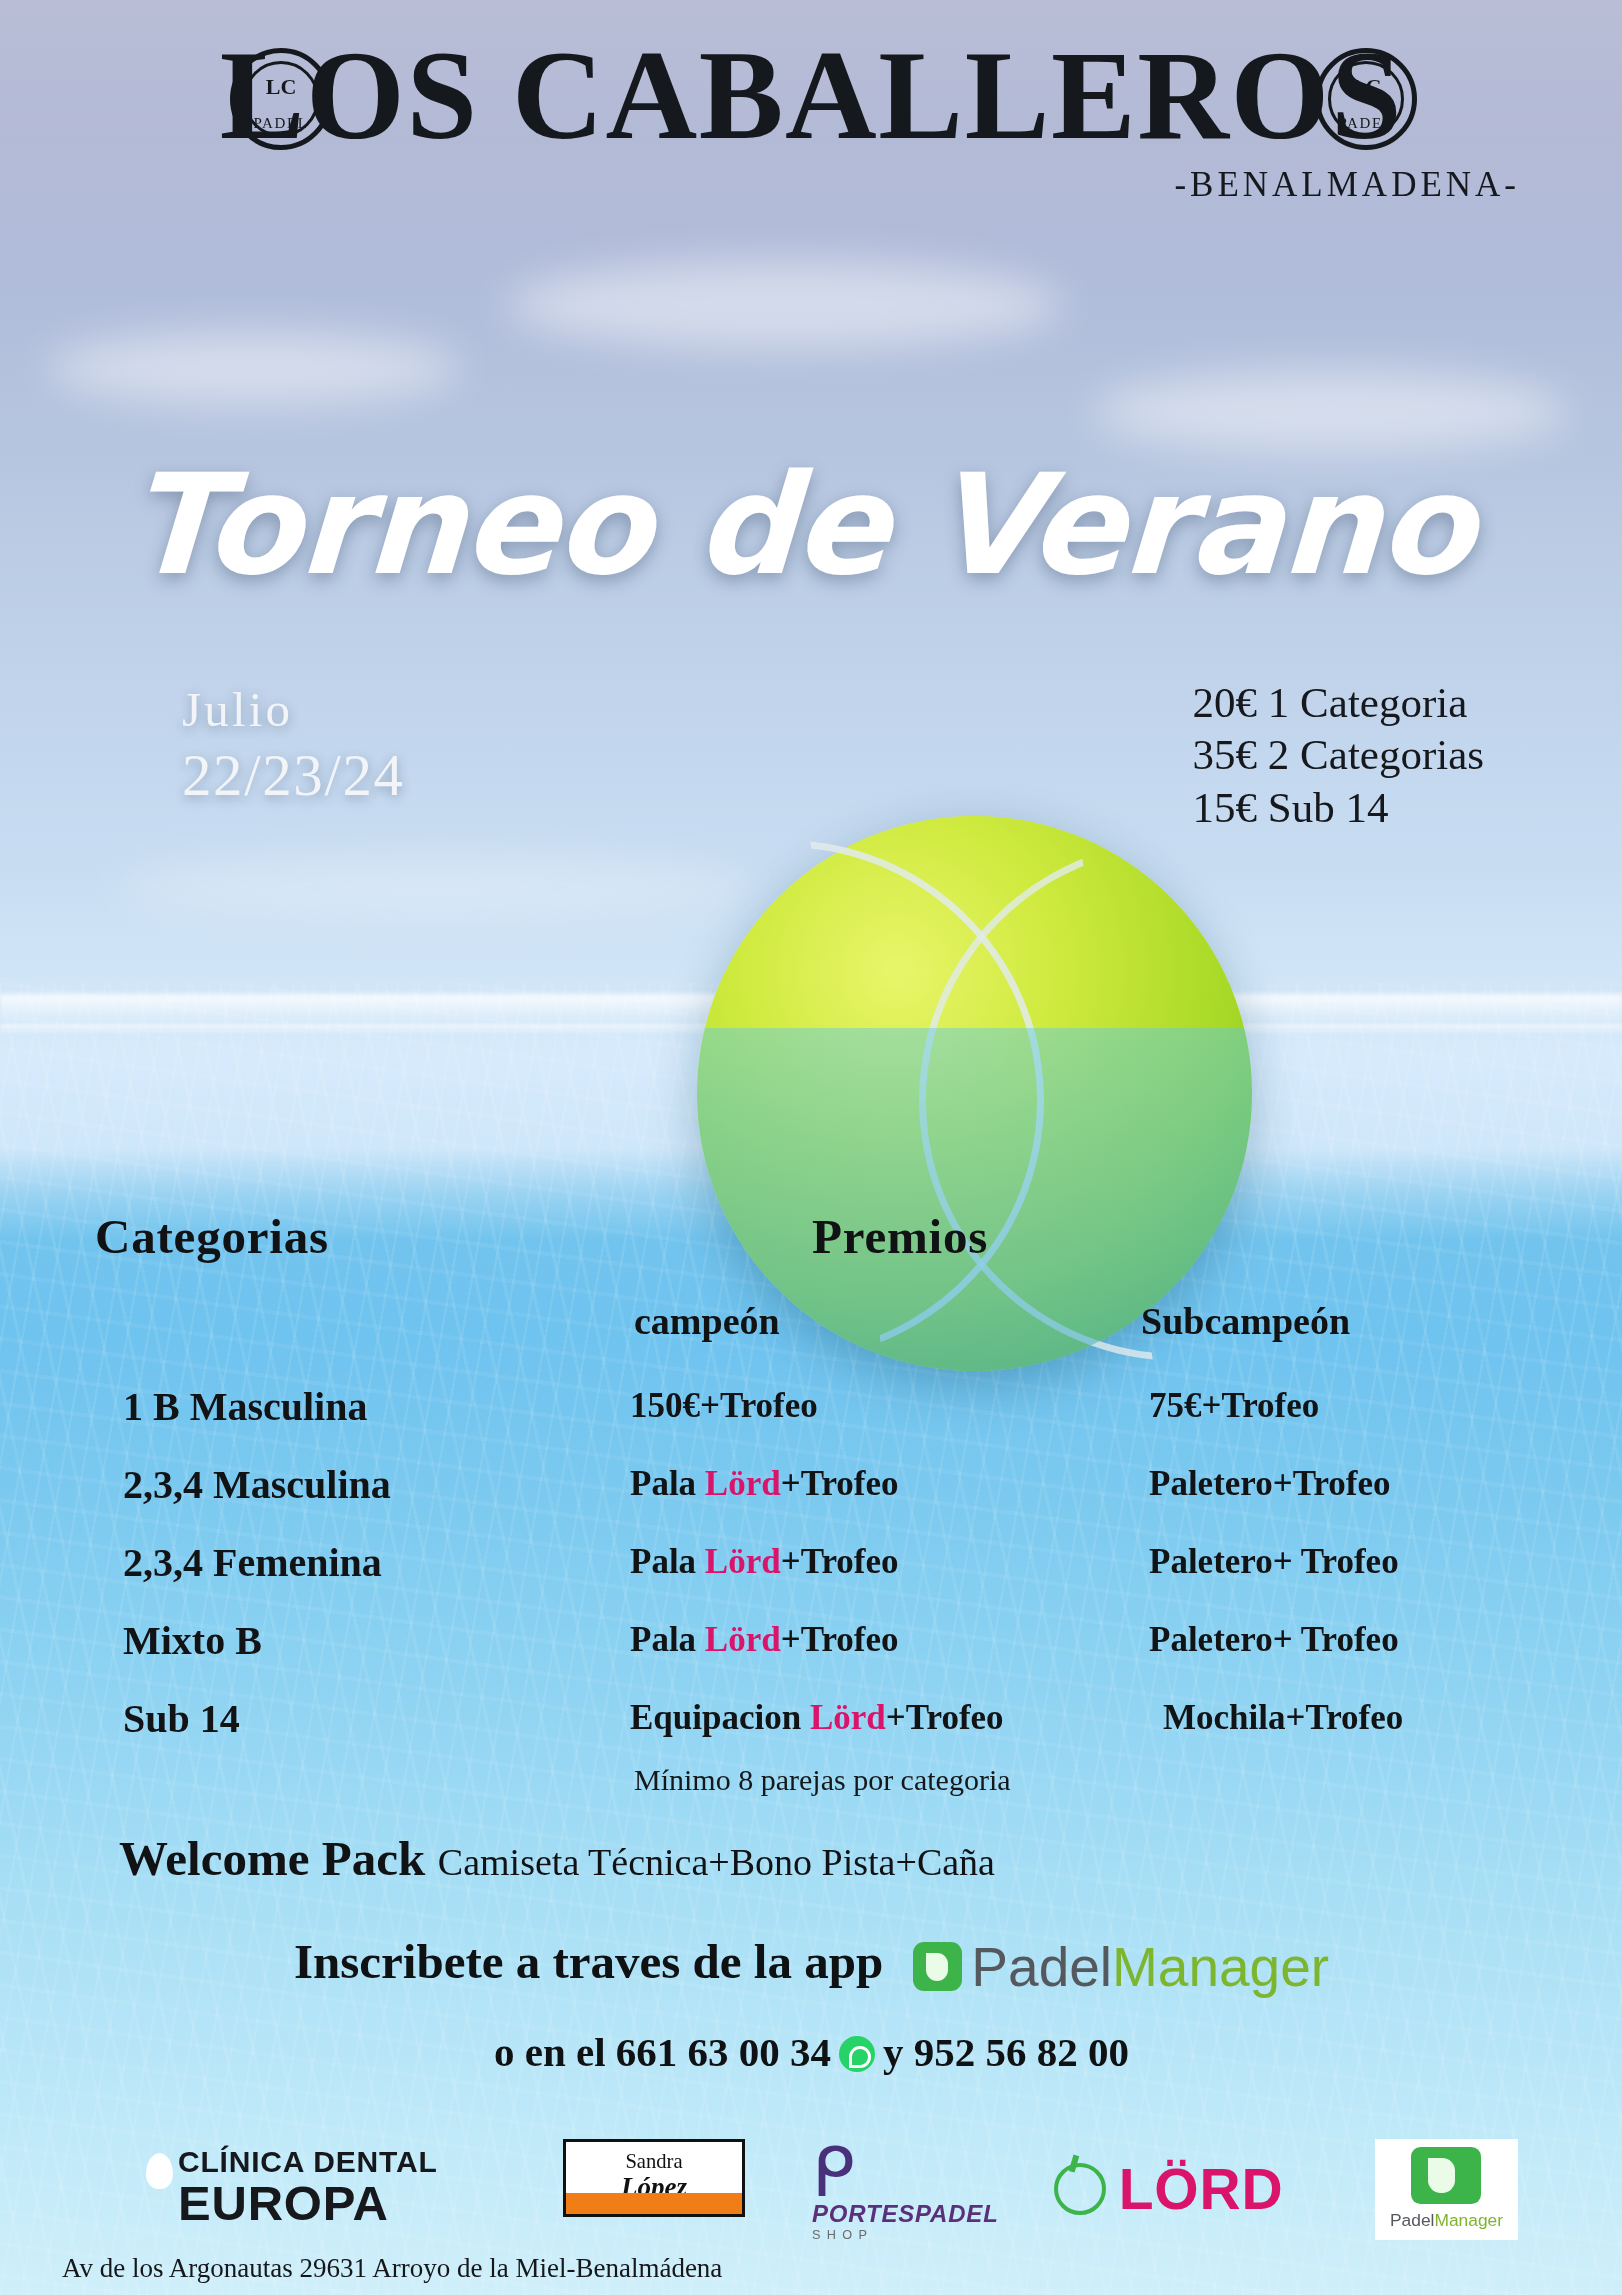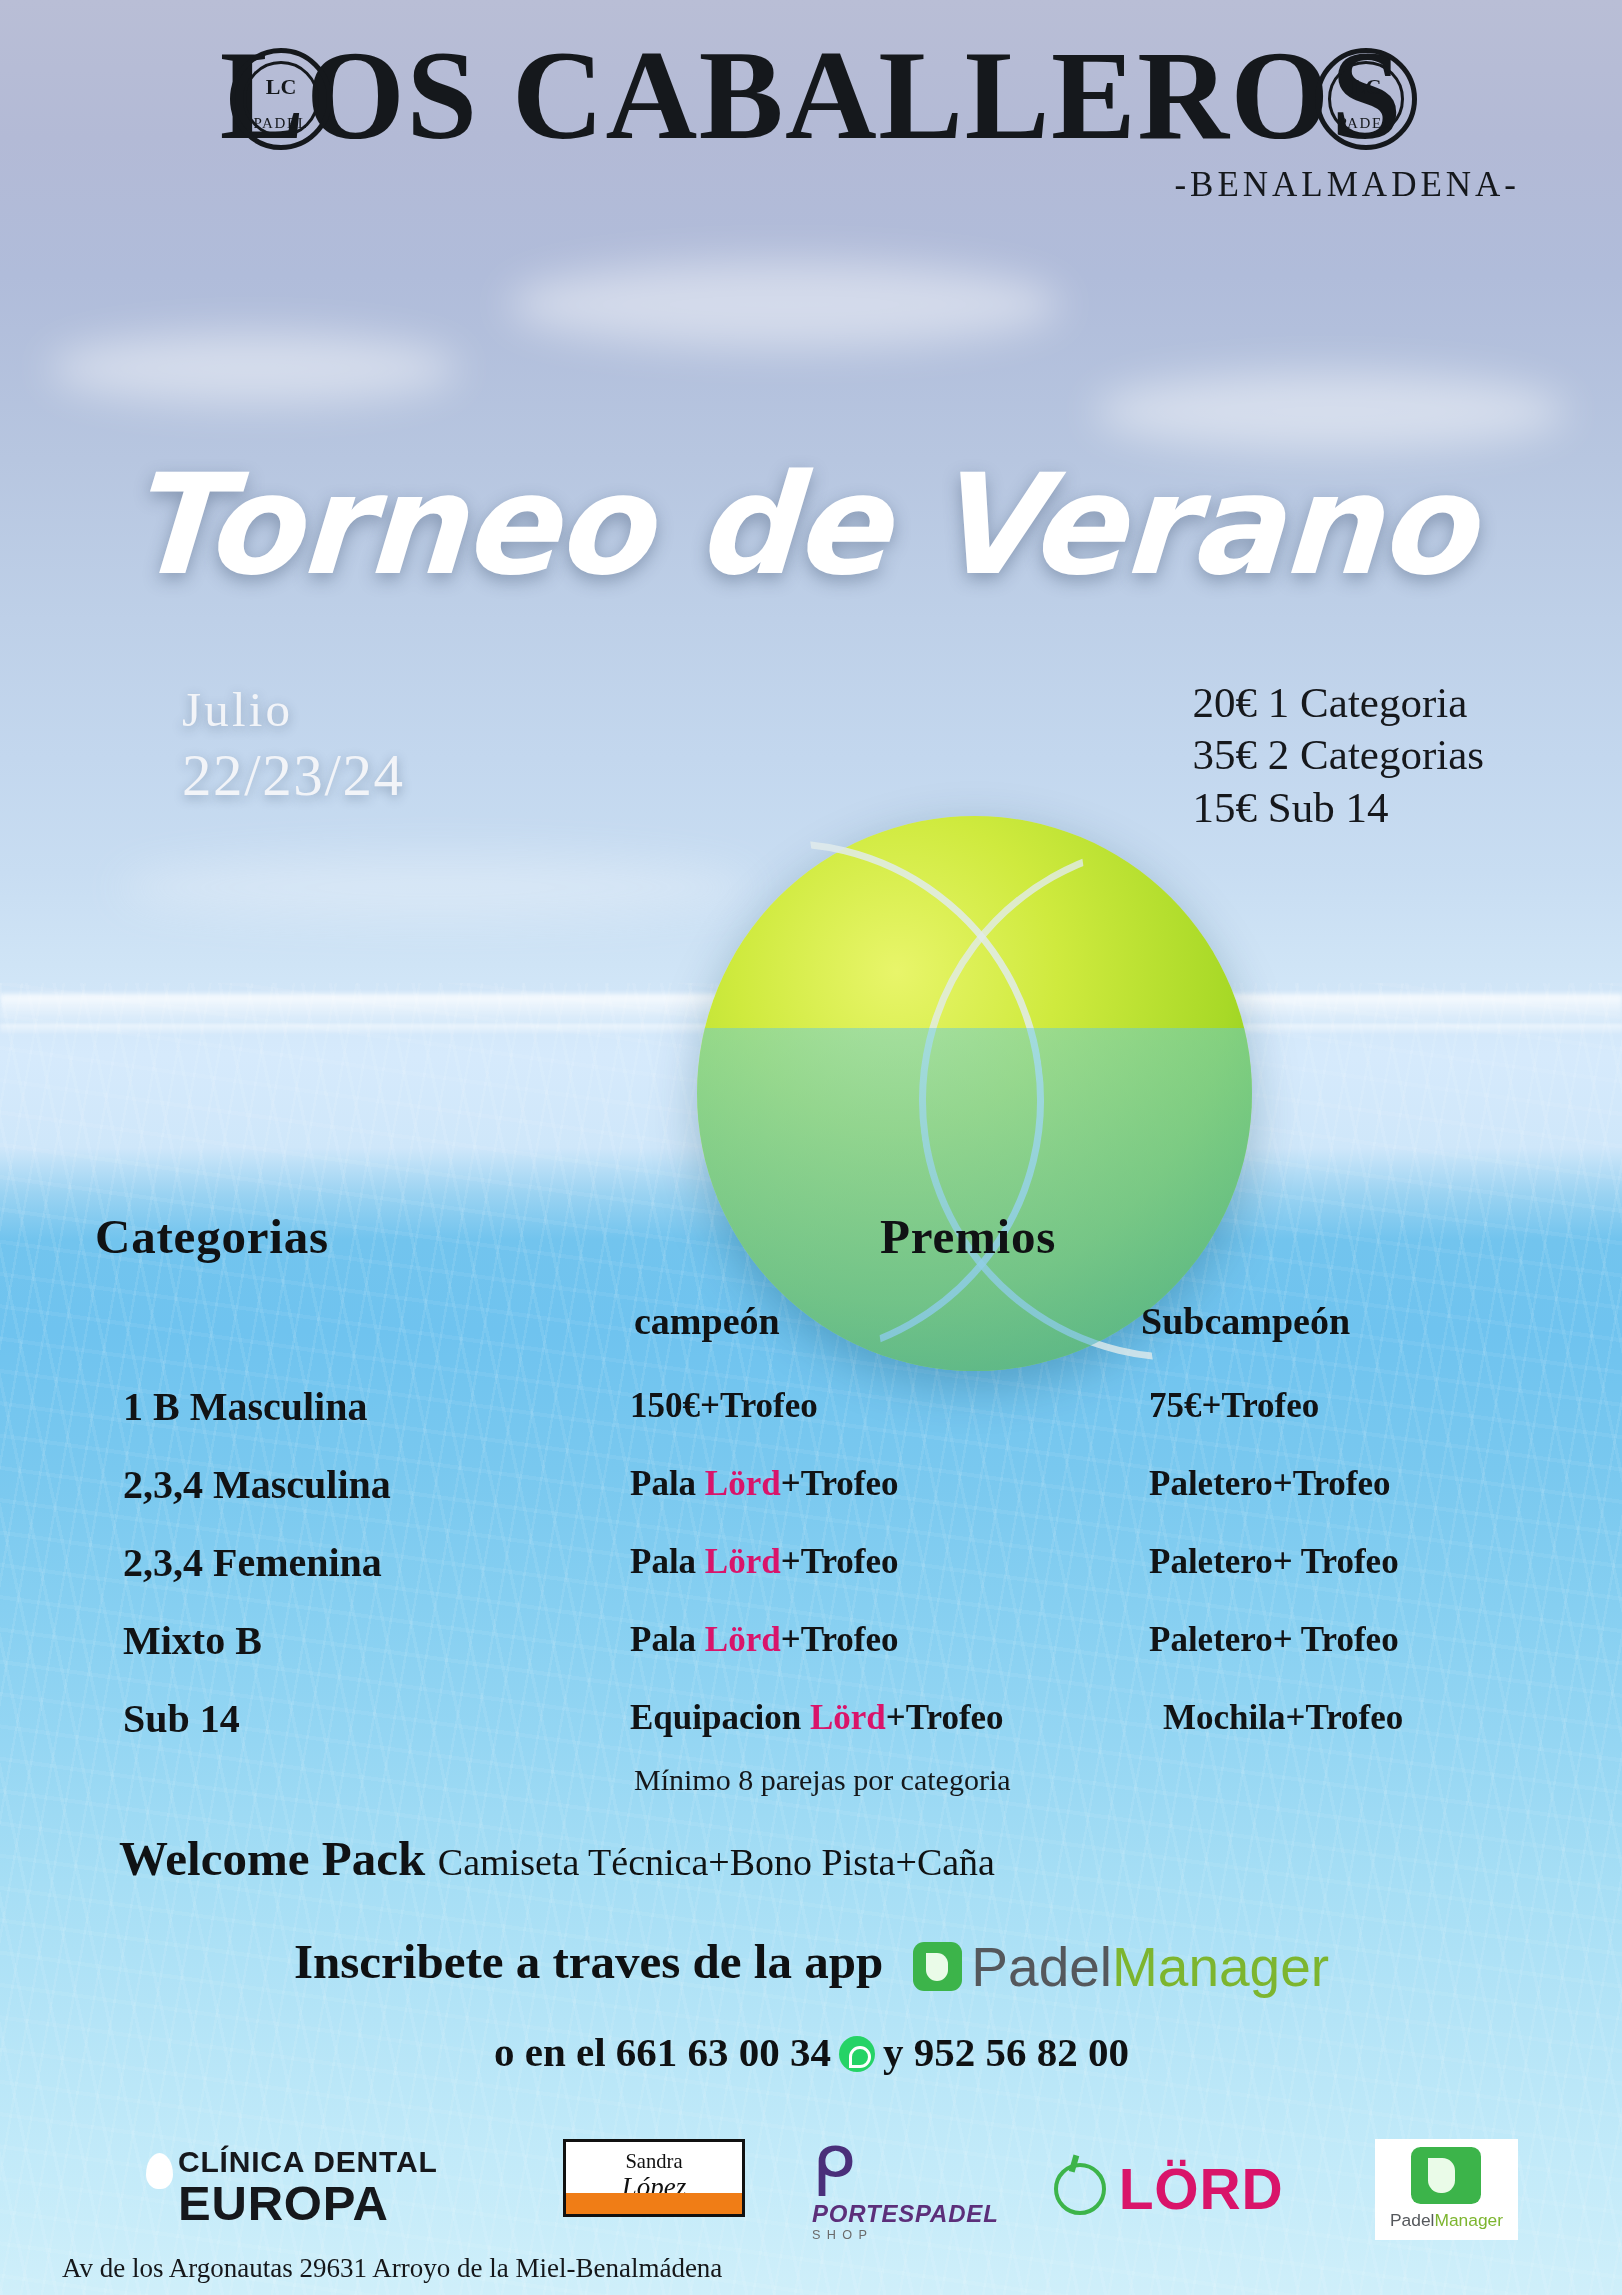--- a/index.html
+++ b/index.html
@@ -238,21 +238,21 @@
   .sec-head {
     position: absolute;
     top: 1208px;
     font-family: "Liberation Serif", serif;
     font-weight: bold;
     color: #101214;
     font-size: 49px;
     letter-spacing: 0.8px;
   }
   .sec-head.cat { left: 95px; }
-  .sec-head.pre { left: 880px; }
+  .sec-head.pre { left: 812px; }
 
   .sub-head {
     position: absolute;
     top: 1299px;
     font-family: "Liberation Serif", serif;
     font-weight: bold;
     color: #101214;
     font-size: 38px;
   }
   .sub-head.camp { left: 634px; }
@@ -434,21 +434,21 @@
     text-align: center;
     font-family: "Liberation Serif", serif;
     font-size: 20.6px;
     color: #111;
     margin-top: 8px;
   }
   .sp-sandra .sl-mid {
     text-align: center;
     font-family: "Liberation Serif", serif;
     font-style: italic;
-    font-weight: normal;
+    font-weight: bold;
     font-size: 27px;
     color: #111;
     line-height: 1.05;
   }
   .sp-sandra .sl-bar {
     position: absolute;
     left: 0; right: 0; bottom: 0;
     height: 20.6px;
     background: #f07d16;
   }

